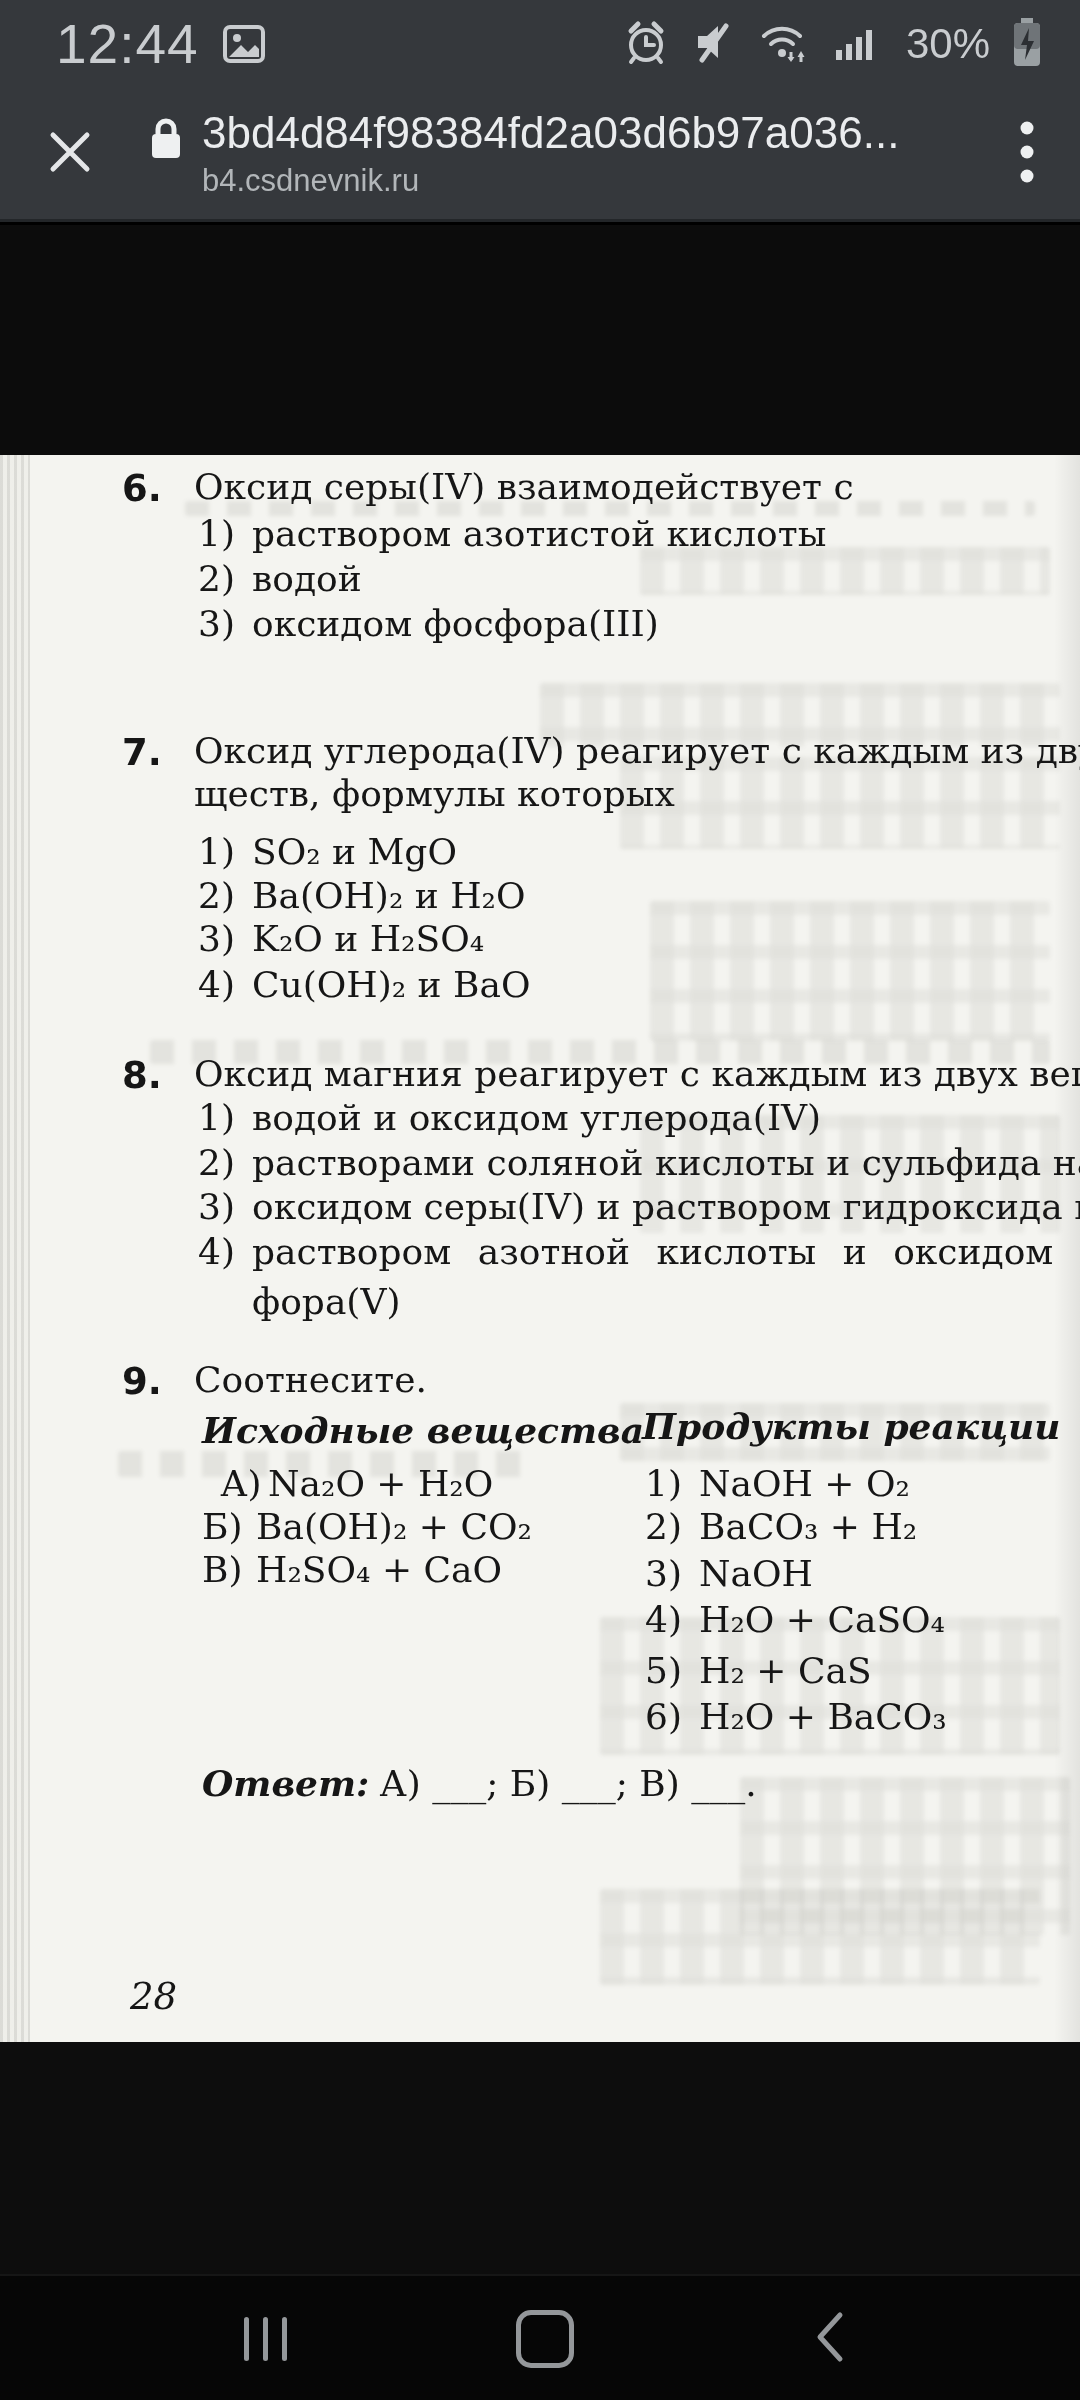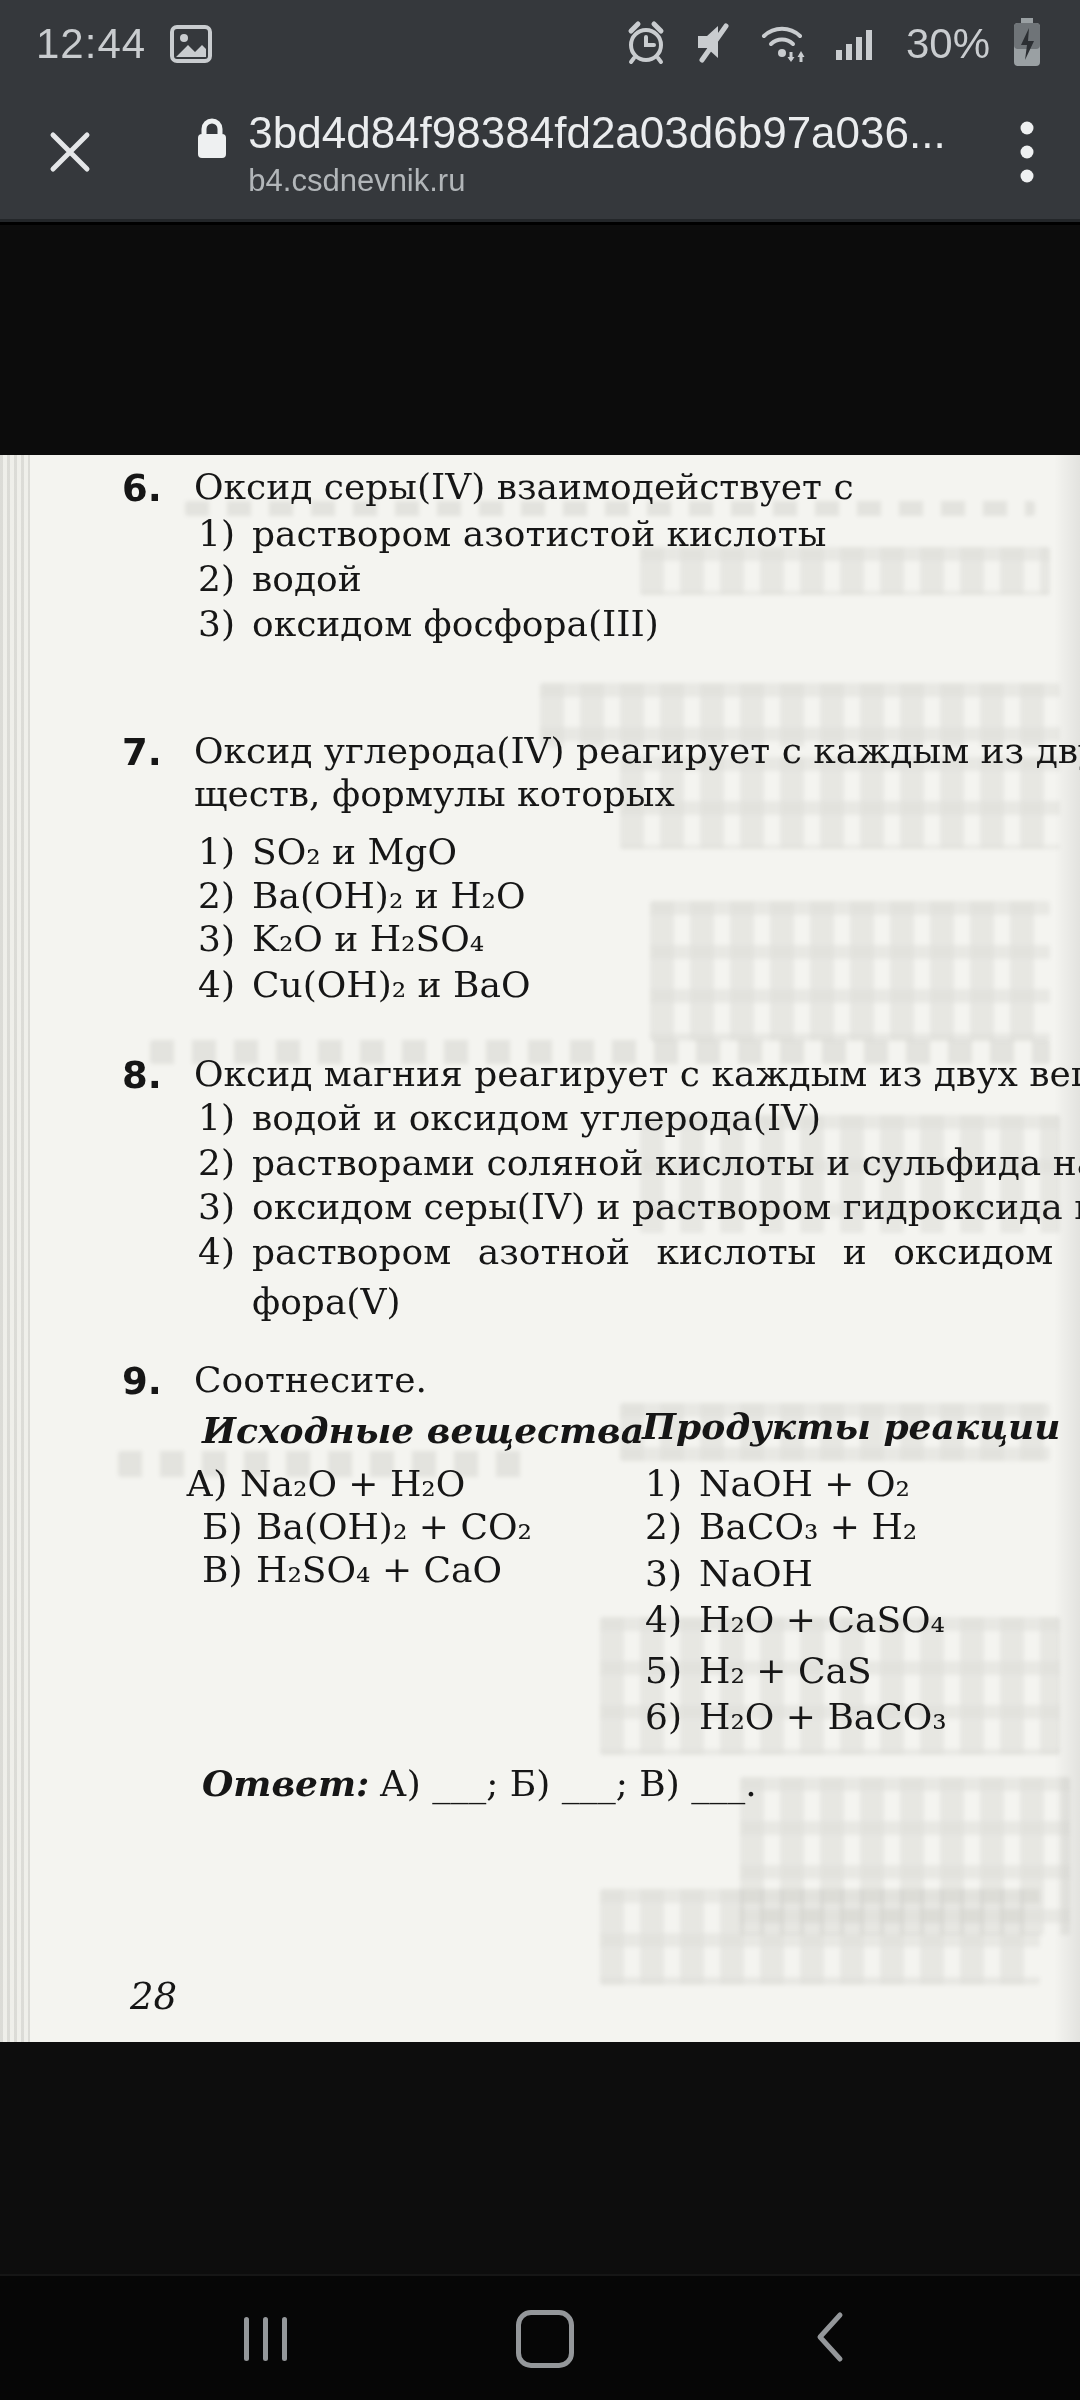--- a/index.html
+++ b/index.html
@@ -3,33 +3,33 @@
 <meta charset="utf-8">
 <style>
   html,body{margin:0;padding:0;background:#000;}
   #app{position:relative;width:1080px;height:2400px;overflow:hidden;
        font-family:"Liberation Sans", sans-serif;}
 
   
   .status-bar{position:absolute;top:0;left:0;width:1080px;height:88px;
     background:#35383c;display:flex;align-items:center;padding:0 36px;
     box-sizing:border-box;color:#c9cccf;}
-  .sb-time{font-size:42px;letter-spacing:1px;}
+  .sb-time{font-size:55px;letter-spacing:1px;margin-left:20px;}
   .sb-left-icon{margin-left:22px;display:flex;align-items:center;}
   .sb-spacer{flex:1;}
   .sb-right{display:flex;align-items:center;gap:20px;}
   .sb-batt-text{font-size:42px;margin-left:8px;}
 
   
   .browser-header{position:absolute;top:88px;left:0;width:1080px;height:134px;
     background:#35383c;border-bottom:3px solid #232629;display:flex;
     align-items:center;box-sizing:border-box;padding:0 18px;}
   .close-btn{width:76px;height:76px;display:flex;align-items:center;
     justify-content:center;margin-left:14px;}
-  .title-area{display:flex;align-items:center;margin-left:38px;flex:1;min-width:0;justify-content:center;}
+  .title-area{display:flex;align-items:center;margin-left:38px;flex:1;min-width:0;}
   .lock-wrap{margin-right:16px;display:flex;align-items:flex-start;margin-top:-28px;}
   .tt-col{display:flex;flex-direction:column;line-height:1.15;min-width:0;}
   .tt-title{font-size:44px;color:#eaecee;white-space:nowrap;overflow:hidden;}
   .tt-url{font-size:31px;color:#b2b6b9;margin-top:4px;}
   .menu-btn{width:70px;height:76px;display:flex;align-items:center;
     justify-content:center;}
 
   
   .band-top{position:absolute;top:225px;left:0;width:1080px;height:230px;background:#0c0c0c;}
   .band-bottom{position:absolute;top:2042px;left:0;width:1080px;height:232px;background:#0d0d0d;}
@@ -198,21 +198,21 @@
     <div class="opt" style="top:687px;left:198px;"><span class="opt-num">2)</span><span>растворами соляной кислоты и сульфида натрия</span></div>
     <div class="opt" style="top:731px;left:198px;"><span class="opt-num">3)</span><span>оксидом серы(IV) и раствором гидроксида калия</span></div>
     <div class="opt just" style="top:776px;left:198px;"><span class="opt-num">4)</span><span>раствором азотной кислоты и оксидом фос-</span></div>
     <div class="opt" style="top:818px;left:252px;margin-top:8px;"><span>фора(V)</span></div>
 
     <div class="q-num" style="top:905px;left:122px;">9.</div>
     <div class="ln" style="top:905px;left:194px;">Соотнесите.</div>
     <div class="ln it" style="top:956px;left:202px;">Исходные вещества</div>
     <div class="ln it" style="top:952px;left:642px;">Продукты реакции</div>
 
-    <div class="opt" style="top:1008px;left:186px;"><span class="opt-num">А)</span><span>Na₂O + H₂O</span></div>
+    <div class="opt" style="top:1008px;left:214px;text-align:center;"><span class="opt-num">А)</span><span>Na₂O + H₂O</span></div>
     <div class="opt" style="top:1051px;left:202px;"><span class="opt-num">Б)</span><span>Ba(OH)₂ + CO₂</span></div>
     <div class="opt" style="top:1094px;left:202px;"><span class="opt-num">В)</span><span>H₂SO₄ + CaO</span></div>
 
     <div class="opt" style="top:1008px;left:645px;"><span class="opt-num">1)</span><span>NaOH + O₂</span></div>
     <div class="opt" style="top:1051px;left:645px;"><span class="opt-num">2)</span><span>BaCO₃ + H₂</span></div>
     <div class="opt" style="top:1098px;left:645px;"><span class="opt-num">3)</span><span>NaOH</span></div>
     <div class="opt" style="top:1144px;left:645px;"><span class="opt-num">4)</span><span>H₂O + CaSO₄</span></div>
     <div class="opt" style="top:1195px;left:645px;"><span class="opt-num">5)</span><span>H₂ + CaS</span></div>
     <div class="opt" style="top:1241px;left:645px;"><span class="opt-num">6)</span><span>H₂O + BaCO₃</span></div>
 

